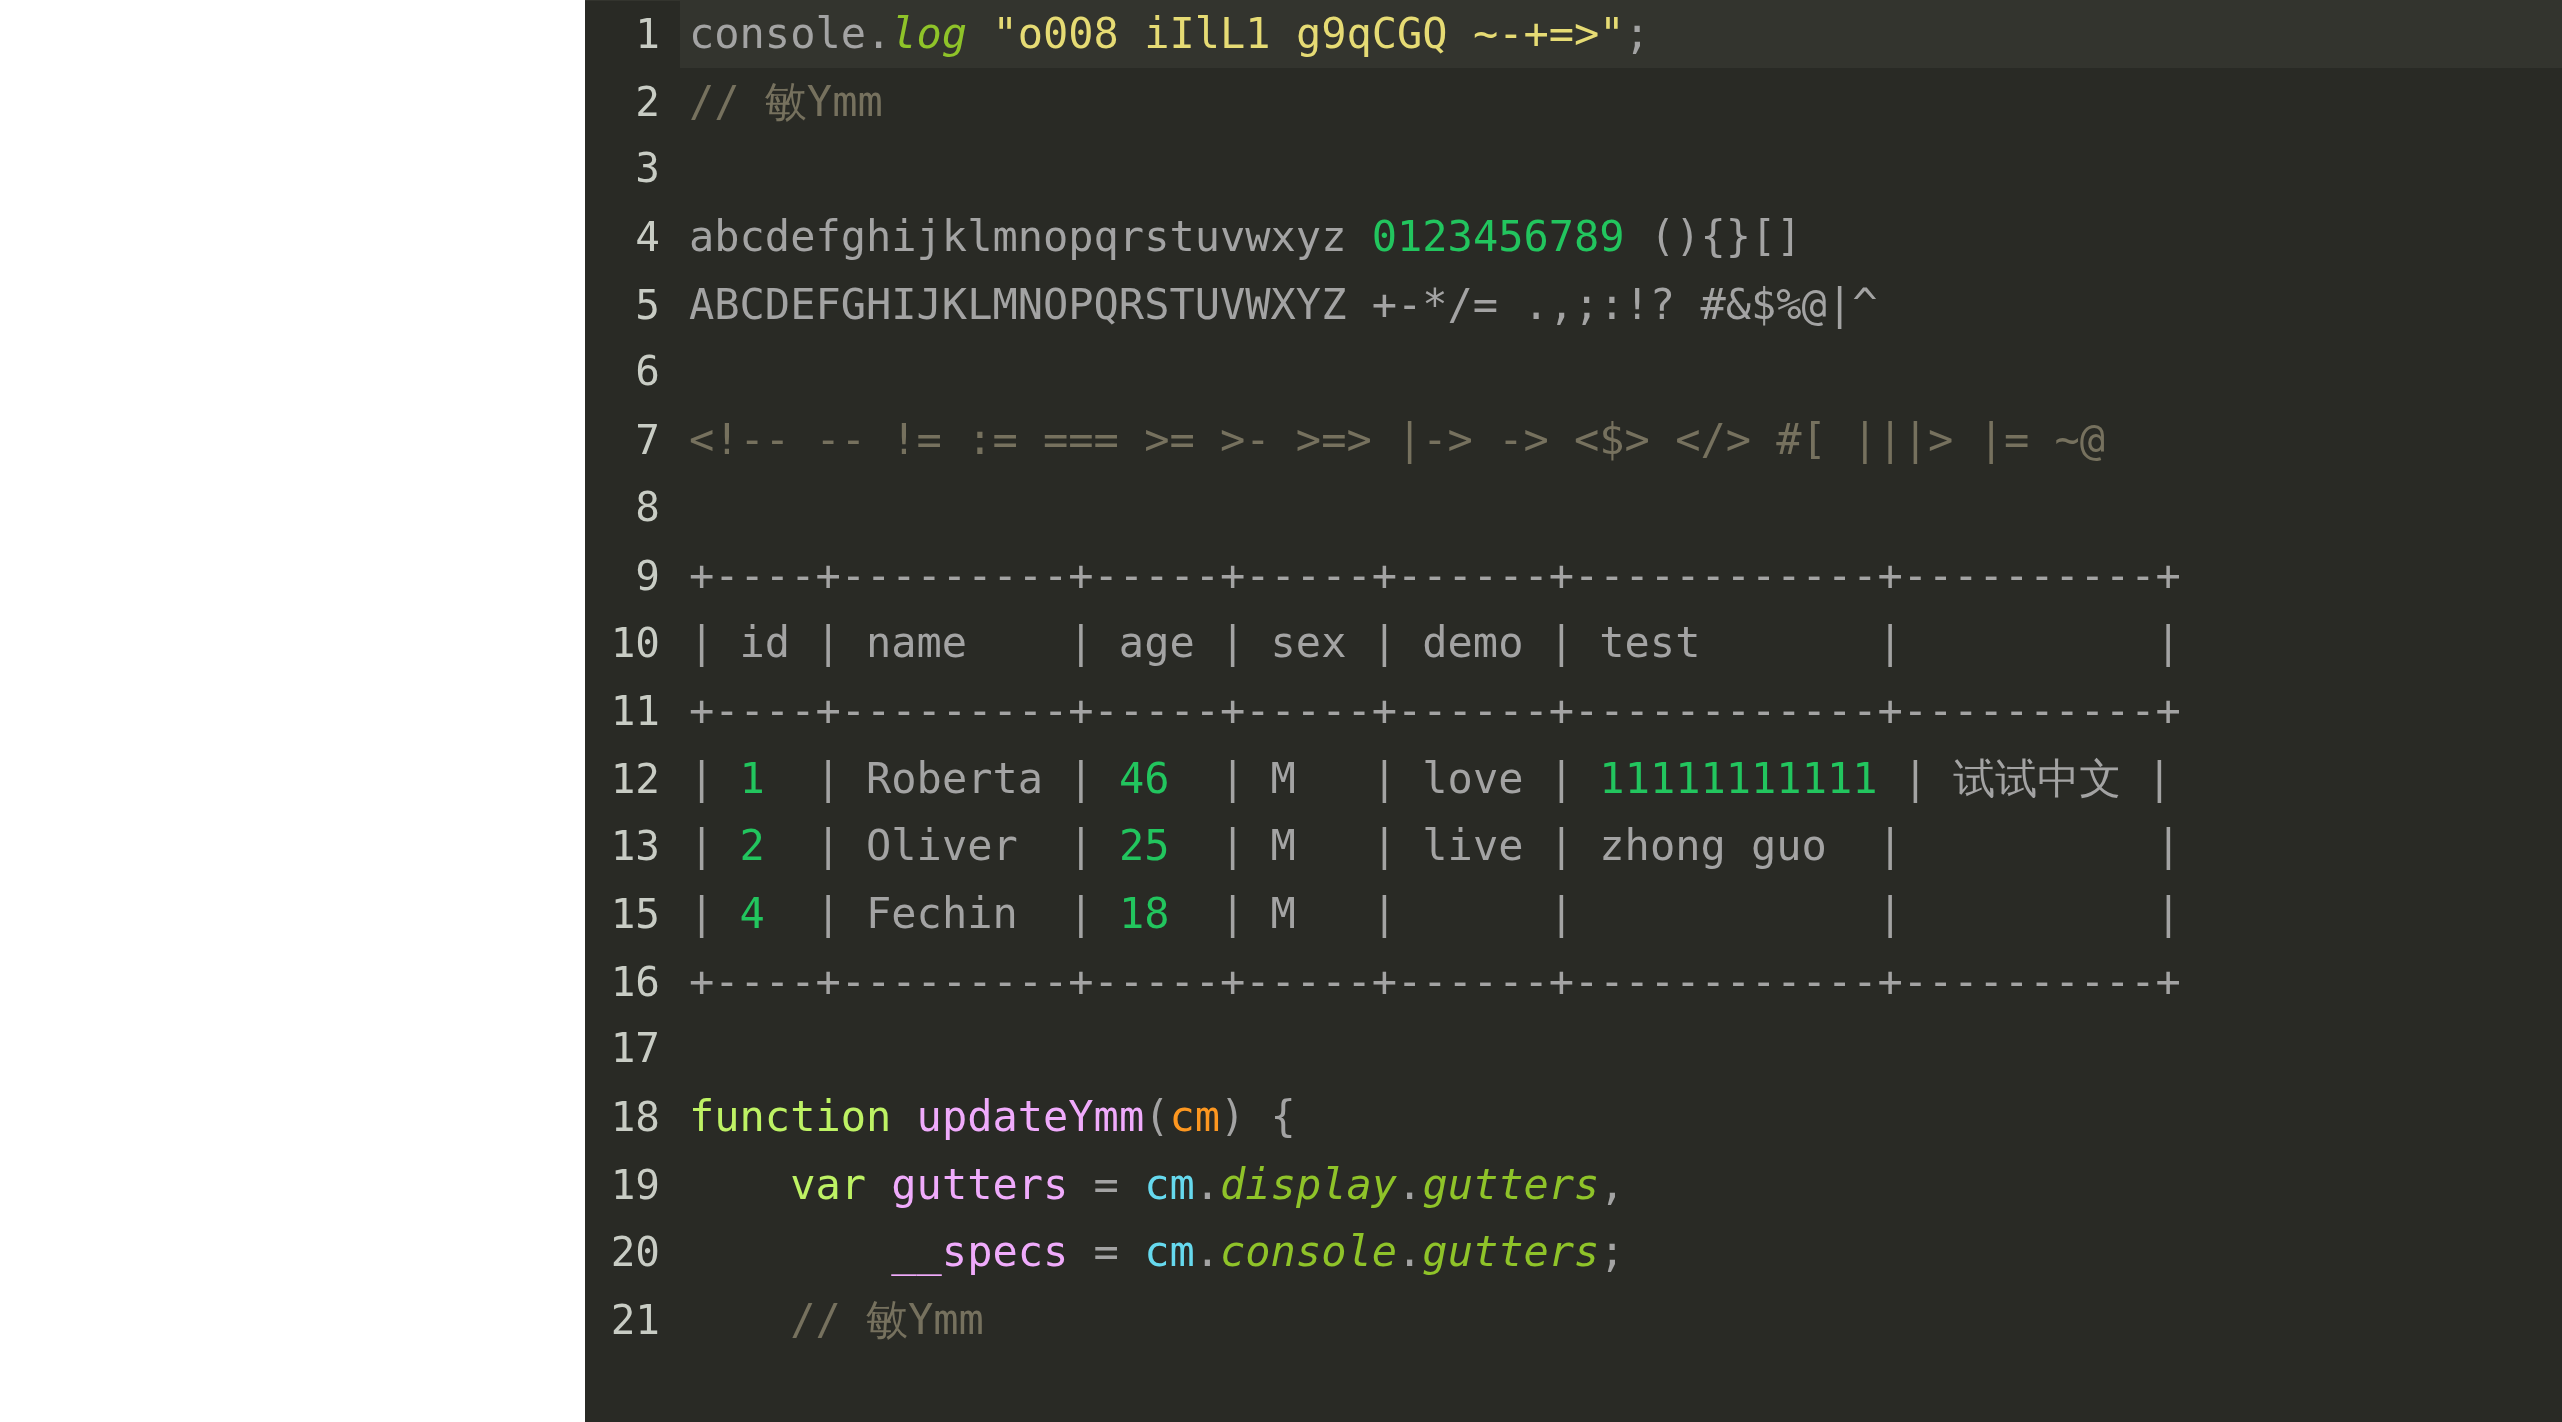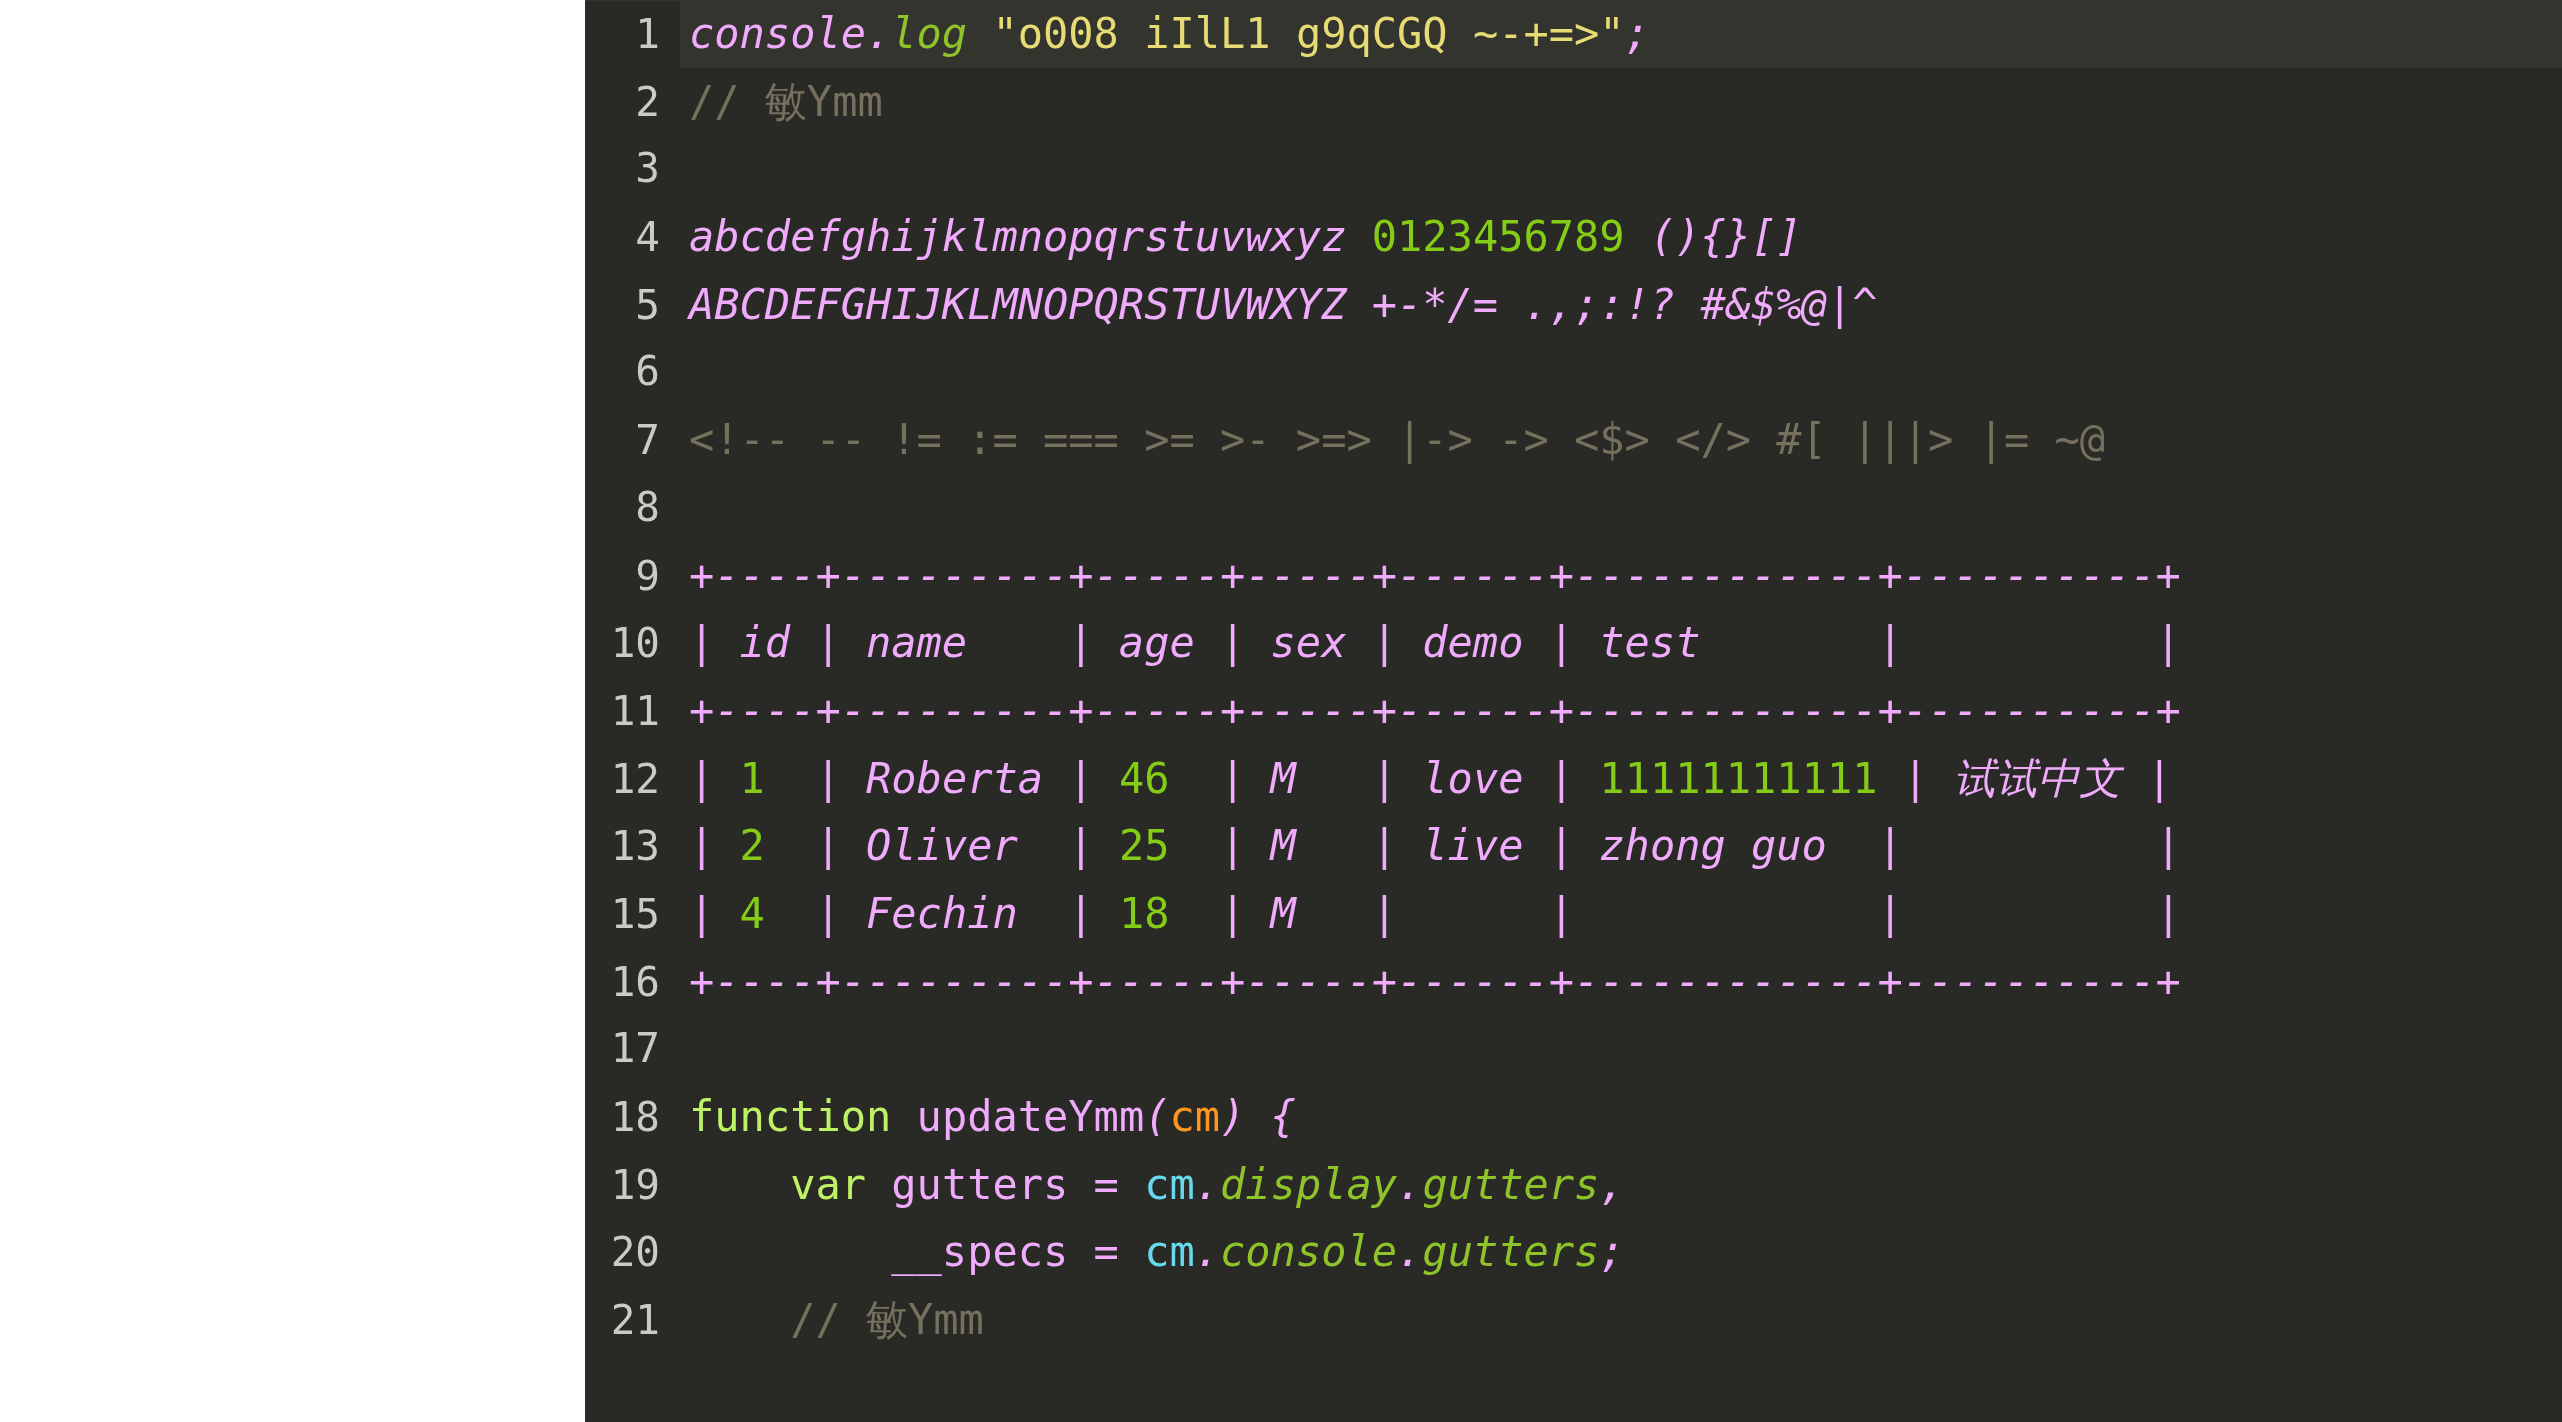--- a/index.html
+++ b/index.html
@@ -62,25 +62,25 @@
     z-index: 2;
   }
   .line-content {
     flex: 1 1 auto;
     white-space: pre;
     padding-left: 9px;
     line-height: 67.7px;
     color: #f8f8f2;
     overflow: hidden;
   }
-  .tok-plain   { color: #f0abfc; font-style: italic; }
+  .tok-plain   { color: #a3a3a3; }
   .tok-prop    { color: #8fc329; font-style: italic; }
   .tok-string  { color: #e6db74; }
   .tok-comment { color: #76715e; }
-  .tok-number  { color: #84cc16; margin-top: 26px; }
+  .tok-number  { color: #22c55e; margin-top: 26px; }
   .tok-keyword { color: #bef264; }
   .tok-func    { color: #f0abfc; }
   .tok-param   { color: #fd9720; }
   .tok-var     { color: #66d9ee; }
   .tok-cjk     { font-family: "DejaVu Sans", sans-serif; }
 </style>
 </head>
 <body>
 
 <div id="root">

